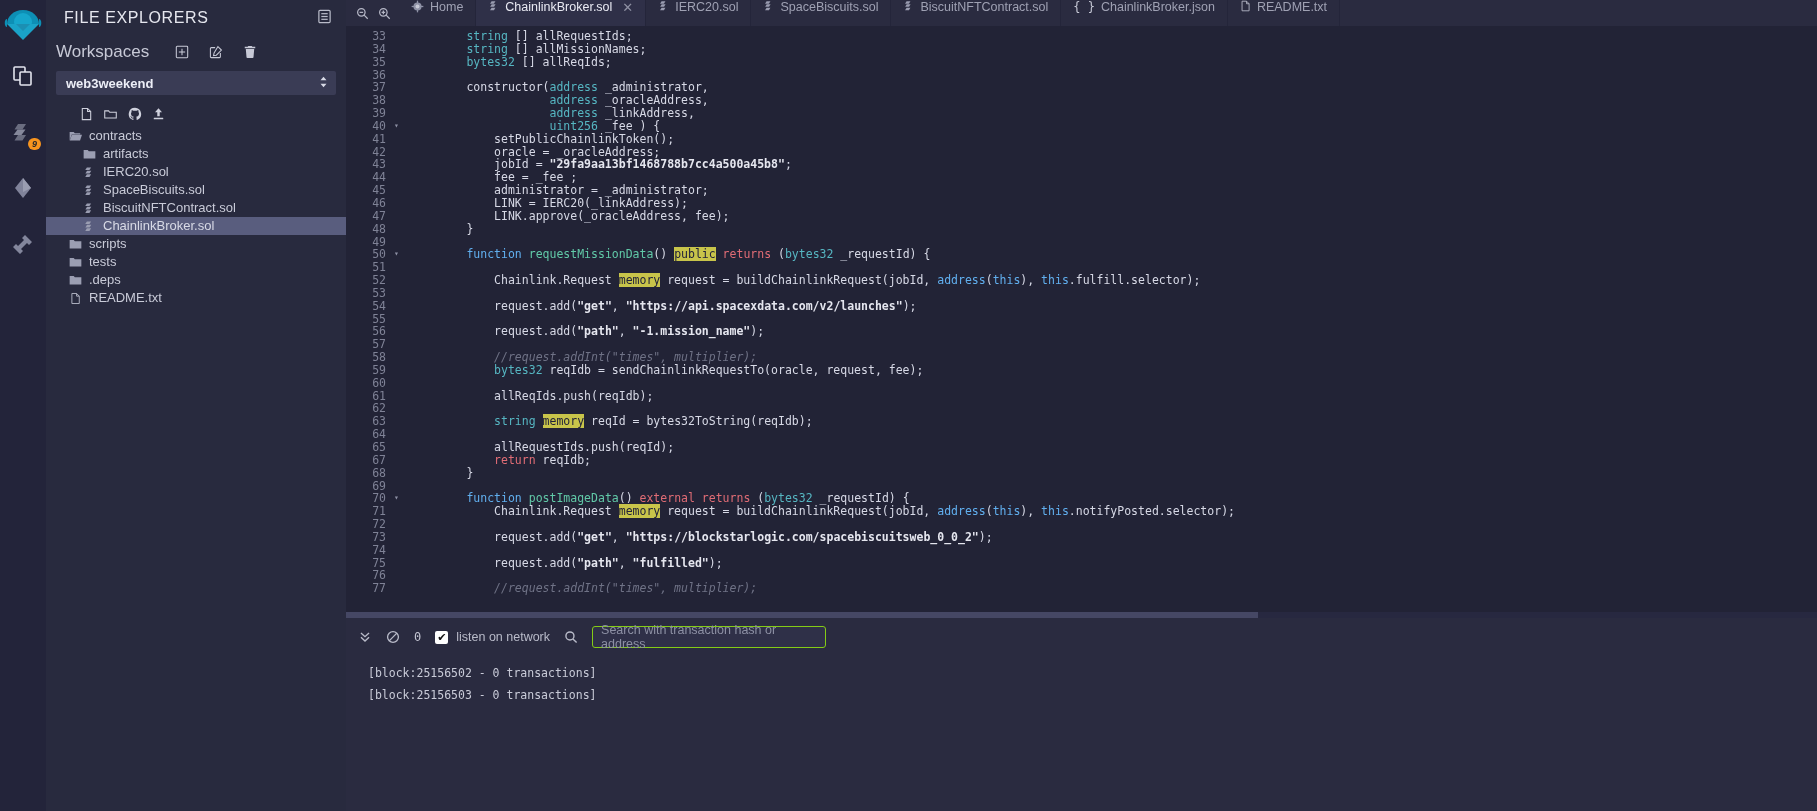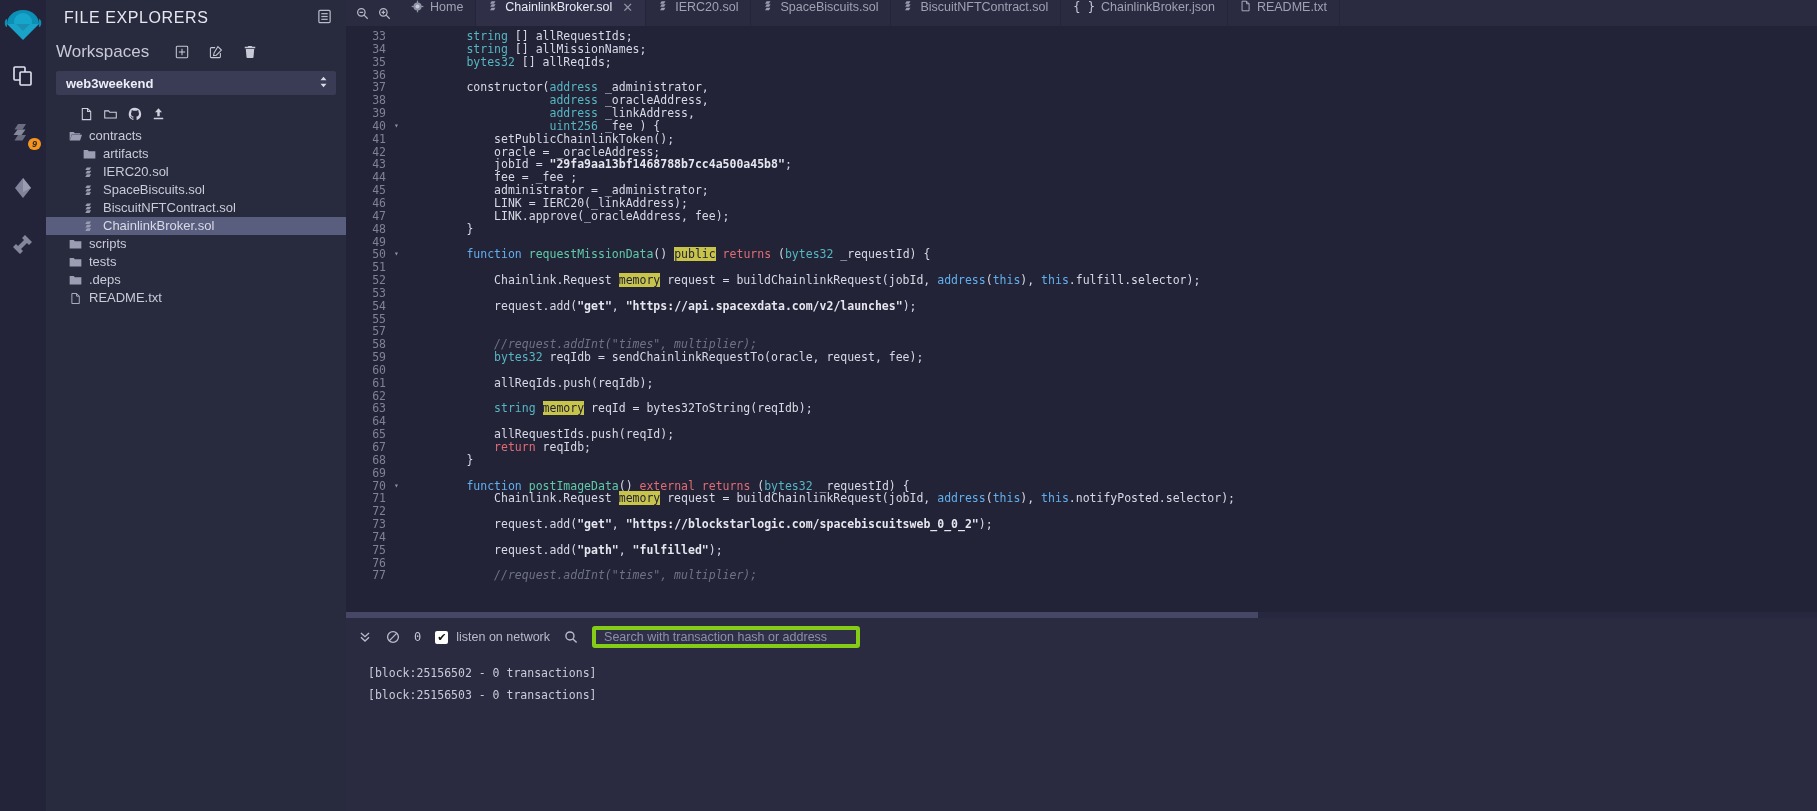--- a/index.html
+++ b/index.html
@@ -115,21 +115,21 @@
     color: #b9bbc9; font-size: 12.5px;
   }
   .term-bar .ic { cursor: pointer; display: inline-flex; align-items: center; }
   .term-count { font-family: "DejaVu Sans Mono", monospace; font-size: 12px; color: #c3c5d2; }
   .chk { display: flex; align-items: center; gap: 8px; cursor: pointer; }
   .chkbox {
     width: 13px; height: 13px; background: #fff; border-radius: 2px; color: #111;
     display: flex; align-items: center; justify-content: center; font-size: 11px; line-height: 1;
   }
   .term-search {
-    width: 268px; height: 22px; background: #2f3048; border: 4px solid #84cc16; border-radius: 3px;
+    width: 234px; height: 22px; background: #2f3048; border: 1px solid #84cc16; border-radius: 3px;
     color: #8d90a4; font-size: 12.5px; padding: 0 8px; display:flex; align-items:center;
   }
   .term-log {
     flex: 1; padding: 6px 0 0 22px; overflow: hidden;
     font-family: "DejaVu Sans Mono", monospace; font-size: 11.5px; color: #c9cbd8;
     line-height: 22px;
   }
   .term-log div { white-space: pre; }
 </style>
 </head>
@@ -464,20 +464,21 @@
           <div class="ln"><span class="gutter">46</span><span class="fold"></span><span class="code"><span class="ind">            </span><span class="wh">LINK = IERC20(_linkAddress);</span></span></div>
           <div class="ln"><span class="gutter">47</span><span class="fold"></span><span class="code"><span class="ind">            </span><span class="wh">LINK.approve(_oracleAddress, fee);</span></span></div>
           <div class="ln"><span class="gutter">48</span><span class="fold"></span><span class="code"><span class="ind">        </span><span class="wh">}</span></span></div>
           <div class="ln"><span class="gutter">49</span><span class="fold"></span><span class="code"></span></div>
           <div class="ln"><span class="gutter">50</span><span class="fold">▾</span><span class="code"><span class="ind">        </span><span class="bl">function</span><span class="wh"> </span><span class="fn">requestMissionData</span><span class="wh">() </span><span class="hl">public</span><span class="wh"> </span><span class="k">returns</span><span class="wh"> (</span><span class="k2">bytes32</span><span class="wh"> _requestId) {</span></span></div>
           <div class="ln"><span class="gutter">51</span><span class="fold"></span><span class="code"></span></div>
           <div class="ln"><span class="gutter">52</span><span class="fold"></span><span class="code"><span class="ind">            </span><span class="wh">Chainlink.Request </span><span class="hl">memory</span><span class="wh"> request = buildChainlinkRequest(jobId, </span><span class="bl">address</span><span class="wh">(</span><span class="bl">this</span><span class="wh">), </span><span class="bl">this</span><span class="wh">.fulfill.selector);</span></span></div>
           <div class="ln"><span class="gutter">53</span><span class="fold"></span><span class="code"></span></div>
           <div class="ln"><span class="gutter">54</span><span class="fold"></span><span class="code"><span class="ind">            </span><span class="wh">request.add(</span><span class="s">"get"</span><span class="wh">, </span><span class="s">"https://api.spacexdata.com/v2/launches"</span><span class="wh">);</span></span></div>
           <div class="ln"><span class="gutter">55</span><span class="fold"></span><span class="code"></span></div>
+          <div class="ln"><span class="gutter">56</span><span class="fold"></span><span class="code"><span class="ind">            </span><span class="wh">request.add(</span><span class="s">"path"</span><span class="wh">, </span><span class="s">"-1.mission_name"</span><span class="wh">);</span></span></div>
           <div class="ln"><span class="gutter">57</span><span class="fold"></span><span class="code"></span></div>
           <div class="ln"><span class="gutter">58</span><span class="fold"></span><span class="code"><span class="ind">            </span><span class="c">//request.addInt("times", multiplier);</span></span></div>
           <div class="ln"><span class="gutter">59</span><span class="fold"></span><span class="code"><span class="ind">            </span><span class="k2">bytes32</span><span class="wh"> reqIdb = sendChainlinkRequestTo(oracle, request, fee);</span></span></div>
           <div class="ln"><span class="gutter">60</span><span class="fold"></span><span class="code"></span></div>
           <div class="ln"><span class="gutter">61</span><span class="fold"></span><span class="code"><span class="ind">            </span><span class="wh">allReqIds.push(reqIdb);</span></span></div>
           <div class="ln"><span class="gutter">62</span><span class="fold"></span><span class="code"></span></div>
           <div class="ln"><span class="gutter">63</span><span class="fold"></span><span class="code"><span class="ind">            </span><span class="k2">string</span><span class="wh"> </span><span class="hl">memory</span><span class="wh"> reqId = bytes32ToString(reqIdb);</span></span></div>
           <div class="ln"><span class="gutter">64</span><span class="fold"></span><span class="code"></span></div>
           <div class="ln"><span class="gutter">65</span><span class="fold"></span><span class="code"><span class="ind">            </span><span class="wh">allRequestIds.push(reqId);</span></span></div>
           <div class="ln"><span class="gutter">67</span><span class="fold"></span><span class="code"><span class="ind">            </span><span class="k">return</span><span class="wh"> reqIdb;</span></span></div>

